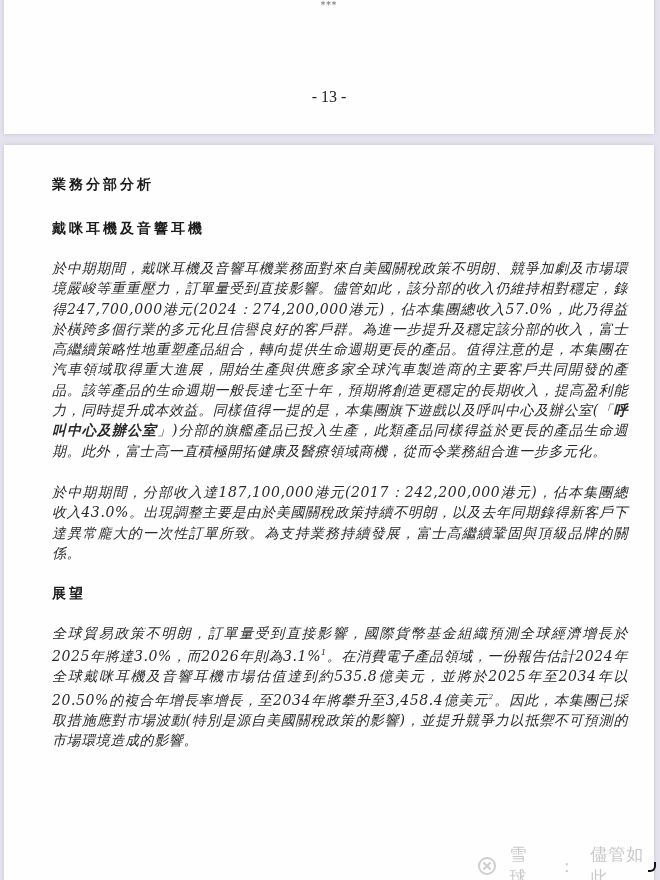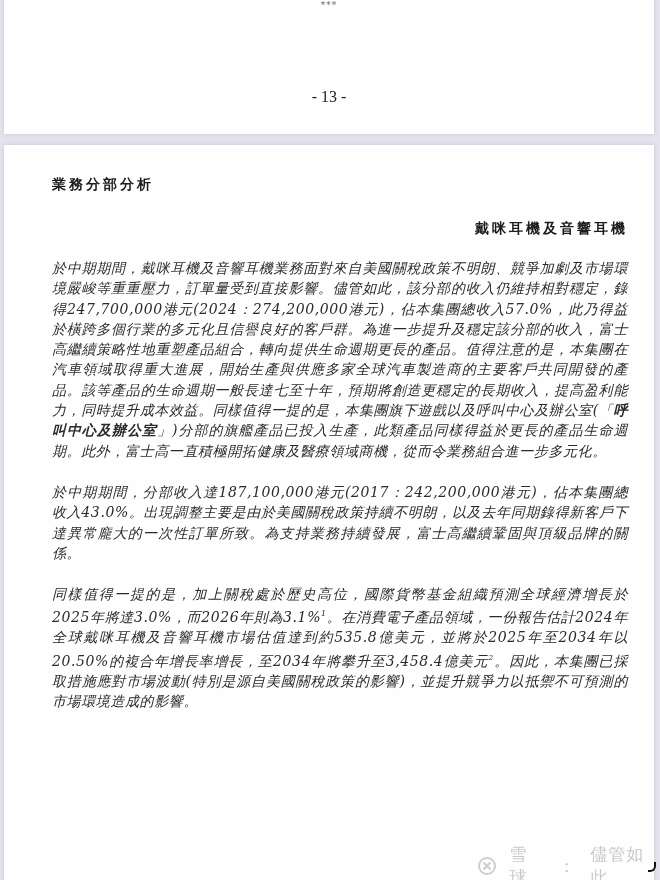--- a/index.html
+++ b/index.html
@@ -64,21 +64,21 @@
       line-height: 18px;
     }
     h3 {
       margin: 0;
       font-size: 14px;
       font-weight: bold;
       letter-spacing: 3px;
       line-height: 18px;
     }
     .h-main { margin-bottom: 26px; }
-    .h-sub { margin-bottom: 21px; text-align: right; }
+    .h-sub { margin-bottom: 21px; }
     p {
       margin: 0;
       font-size: 14px;
       line-height: 20.3px;
       letter-spacing: 0.6px;
       text-align: justify;
       color: #2a2a2a;
       font-style: italic;
     }
     .p-gap { margin-bottom: 21px; }
@@ -136,21 +136,22 @@
 
 <div class="page page-cur">
   <div class="content">
     <h2 class="h-main">業務分部分析</h2>
 
     <h3 class="h-sub">戴咪耳機及音響耳機</h3>
     <p class="p-gap"><span>於中期期間，戴咪耳機及音響耳機業務面對來自美國關稅政策不明朗、競爭加劇及市場環境嚴峻等重重壓力，訂單量受到直接影響。儘管如此，該分部的收入仍維持相對穩定，錄得247,700,000港元(2024：274,200,000港元)，佔本集團總收入57.0%，此乃得益於橫跨多個行業的多元化且信譽良好的客戶群。為進一步提升及穩定該分部的收入，富士高繼續策略性地重塑產品組合，轉向提供生命週期更長的產品。值得注意的是，本集團在汽車領域取得重大進展，開始生產與供應多家全球汽車製造商的主要客戶共同開發的產品。該等產品的生命週期一般長達七至十年，預期將創造更穩定的長期收入，提高盈利能力，同時提升成本效益。同樣值得一提的是，本集團旗下遊戲以及呼叫中心及辦公室(「</span><b class="inline-bold">呼叫中心及辦公室</b><span>」)分部的旗艦產品已投入生產，此類產品同樣得益於更長的產品生命週期。此外，富士高一直積極開拓健康及醫療領域商機，從而令業務組合進一步多元化。</span></p>
 
     <p class="p-gap">於中期期間，分部收入達187,100,000港元(2017：242,200,000港元)，佔本集團總收入43.0%。出現調整主要是由於美國關稅政策持續不明朗，以及去年同期錄得新客戶下達異常龐大的一次性訂單所致。為支持業務持續發展，富士高繼續鞏固與頂級品牌的關係。</p>
 
-    <p><span>同樣值得一提的是，加上關稅處於歷史高位，國際貨幣基金組織預測全球經濟增長於2025年將達3.0%，而2026年則為3.1%</span><sup style="font-size:8px;">1</sup><span>。在消費電子產品領域，一份報告估計2024年全球戴咪耳機及音響耳機市場估值達到約535.8億美元，並將於2025年至2034年以20.50%的複合年增長率增長，至2034年將攀升至3,458.4億美元</span><sup style="font-size:8px;">2</sup><span>。因此，本集團已採取措施應對市場波動(特別是源自美國關稅政策的影響)，並提升競爭力以抵禦不可預測的市場環境造成的影響。</span></p>
+    <h3 class="h-sub">展望</h3>
+    <p><span>全球貿易政策不明朗，訂單量受到直接影響，國際貨幣基金組織預測全球經濟增長於2025年將達3.0%，而2026年則為3.1%</span><sup style="font-size:8px;">1</sup><span>。在消費電子產品領域，一份報告估計2024年全球戴咪耳機及音響耳機市場估值達到約535.8億美元，並將於2025年至2034年以20.50%的複合年增長率增長，至2034年將攀升至3,458.4億美元</span><sup style="font-size:8px;">2</sup><span>。因此，本集團已採取措施應對市場波動(特別是源自美國關稅政策的影響)，並提升競爭力以抵禦不可預測的市場環境造成的影響。</span></p>
   </div>
 </div>
 
 <div class="watermark">
   <span class="wm-logo"></span>
   <span>雪球</span>
     <span>：</span>
     <span>儘管如此</span>
 </div>
 

